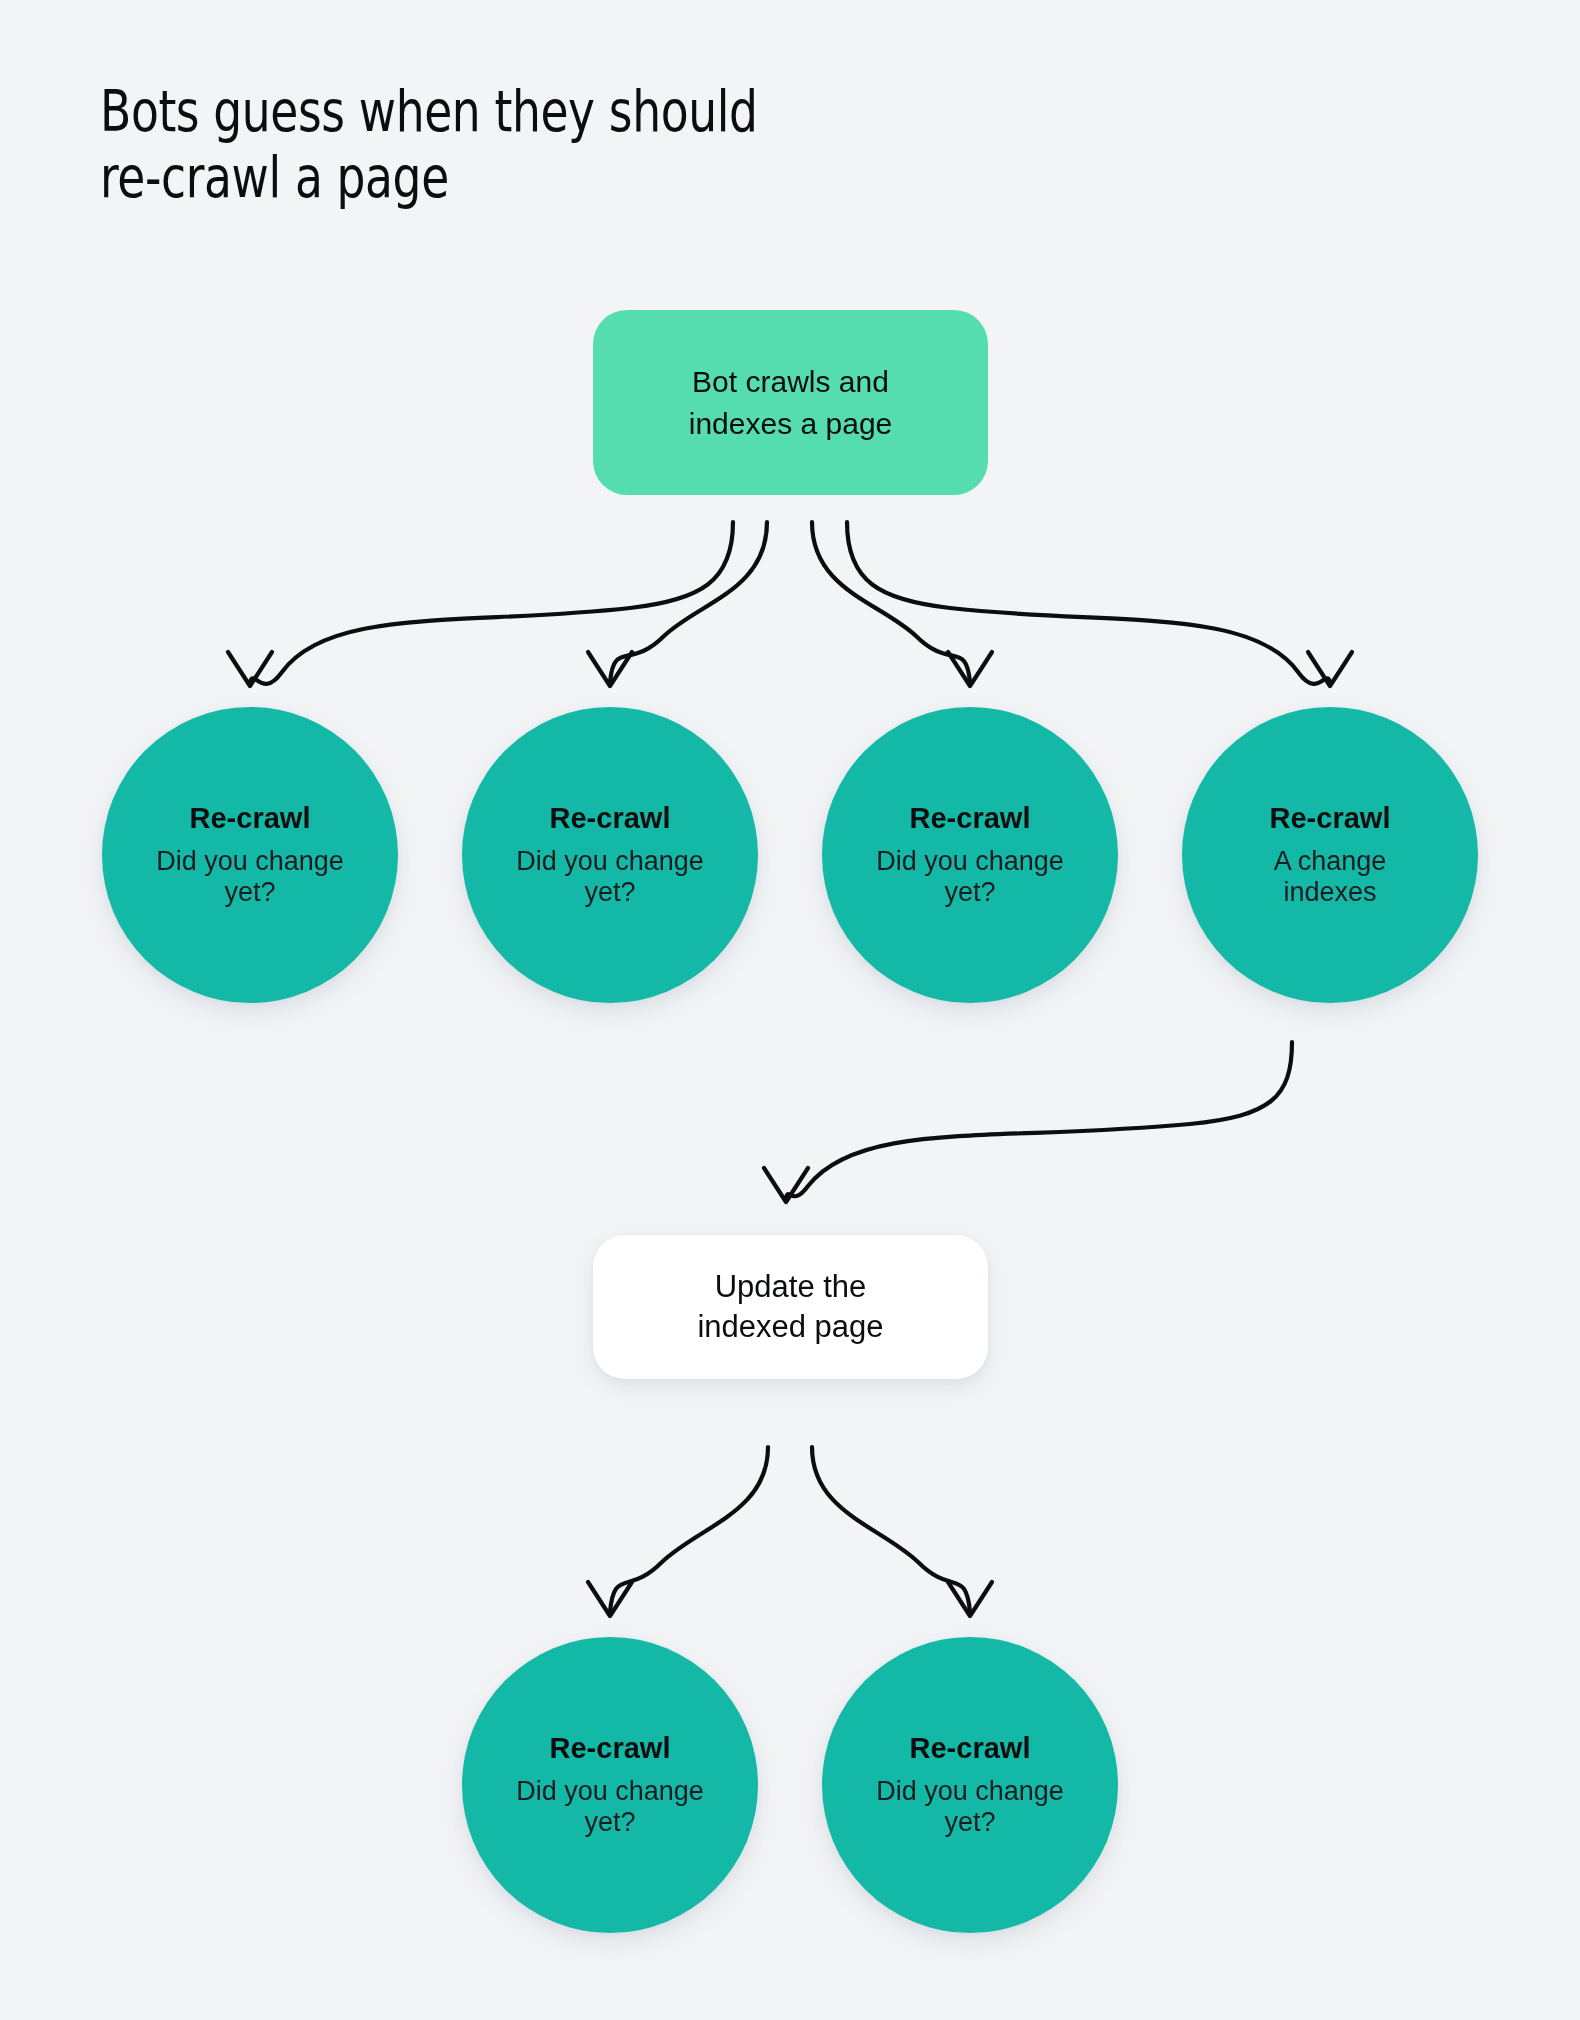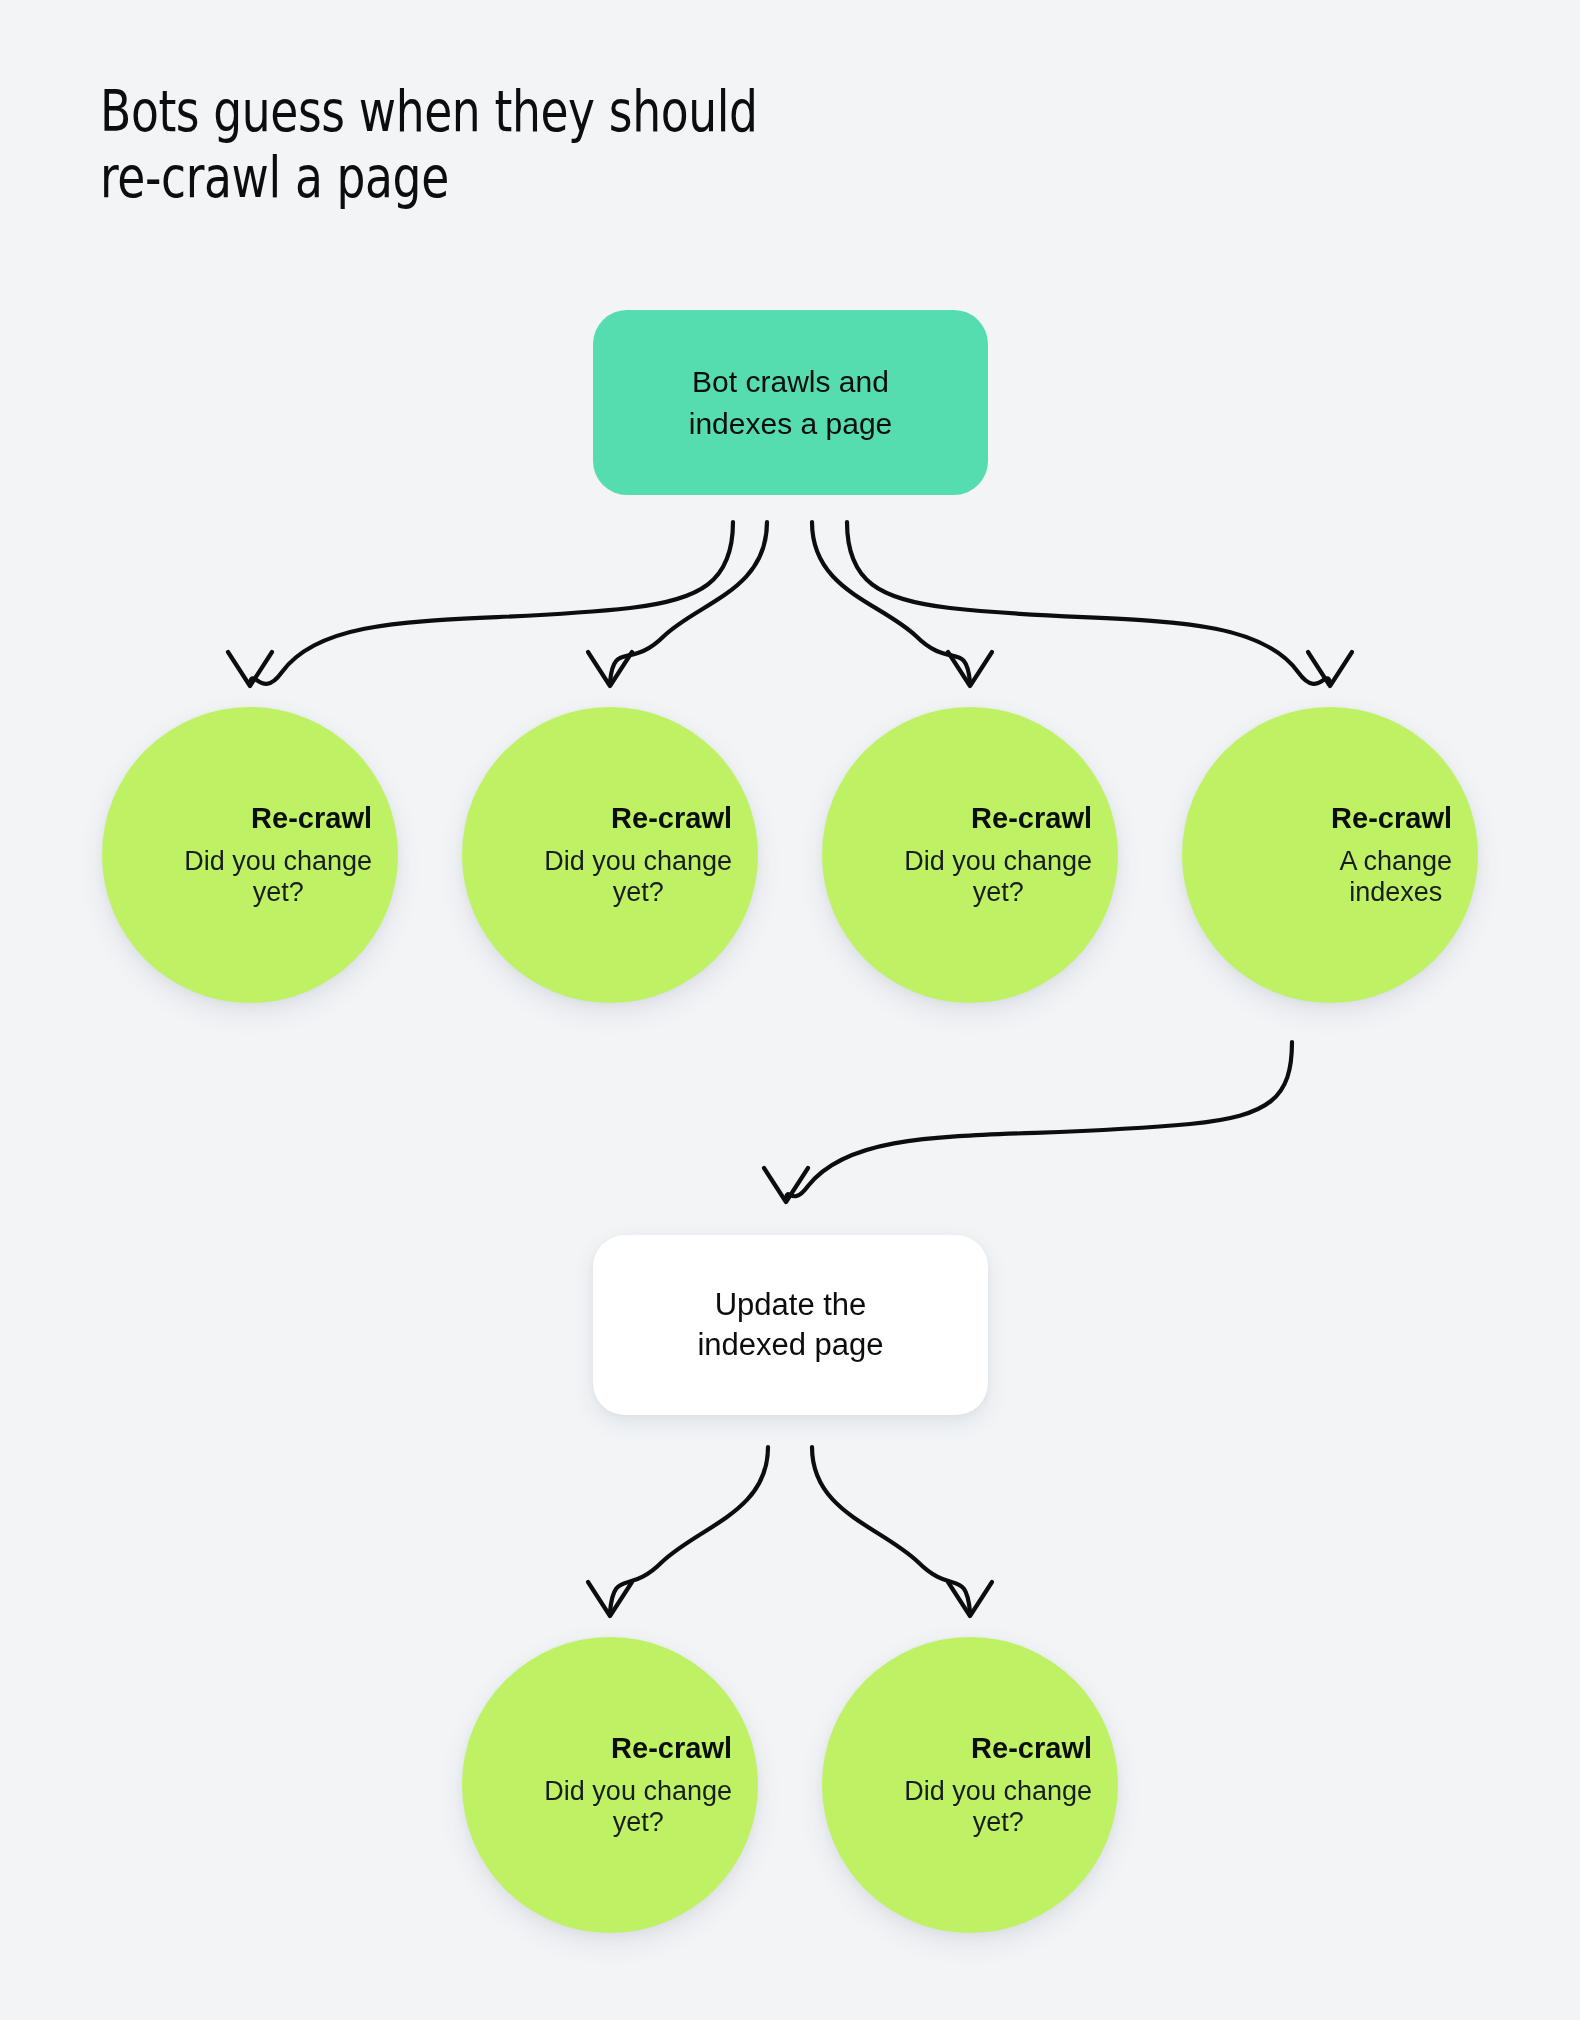--- a/index.html
+++ b/index.html
@@ -83,43 +83,42 @@
     font-weight: 400;
     line-height: 1.38;
     color: #0b0d0e;
     white-space: pre-line;
   }
 
   #node-update {
     left: 593px;
     top: 1235px;
     width: 395px;
-    height: 180px;
+    height: 144px;
     background: #ffffff;
     border-radius: 32px;
     box-shadow: 0 8px 22px rgba(80, 95, 115, 0.10),
                 0 2px 6px rgba(80, 95, 115, 0.06);
   }
   #node-update .node-title {
     font-size: 31px;
     font-weight: 400;
     line-height: 1.30;
     color: #0b0d0e;
     white-space: pre-line;
   }
 
   .node-circle {
     width: 296px;
     height: 296px;
     border-radius: 50%;
-    background: #bef264;
+    background: #14b8a6;
     box-shadow: 0 10px 26px rgba(80, 95, 115, 0.11),
                 0 3px 8px rgba(80, 95, 115, 0.06);
     padding: 0 26px;
-    align-items: flex-end;
   }
   .node-circle .c-head {
     font-size: 29px;
     font-weight: 700;
     color: #0b0d0e;
     line-height: 1.2;
     margin-bottom: 10px;
   }
   .node-circle .c-sub {
     font-size: 27px;

